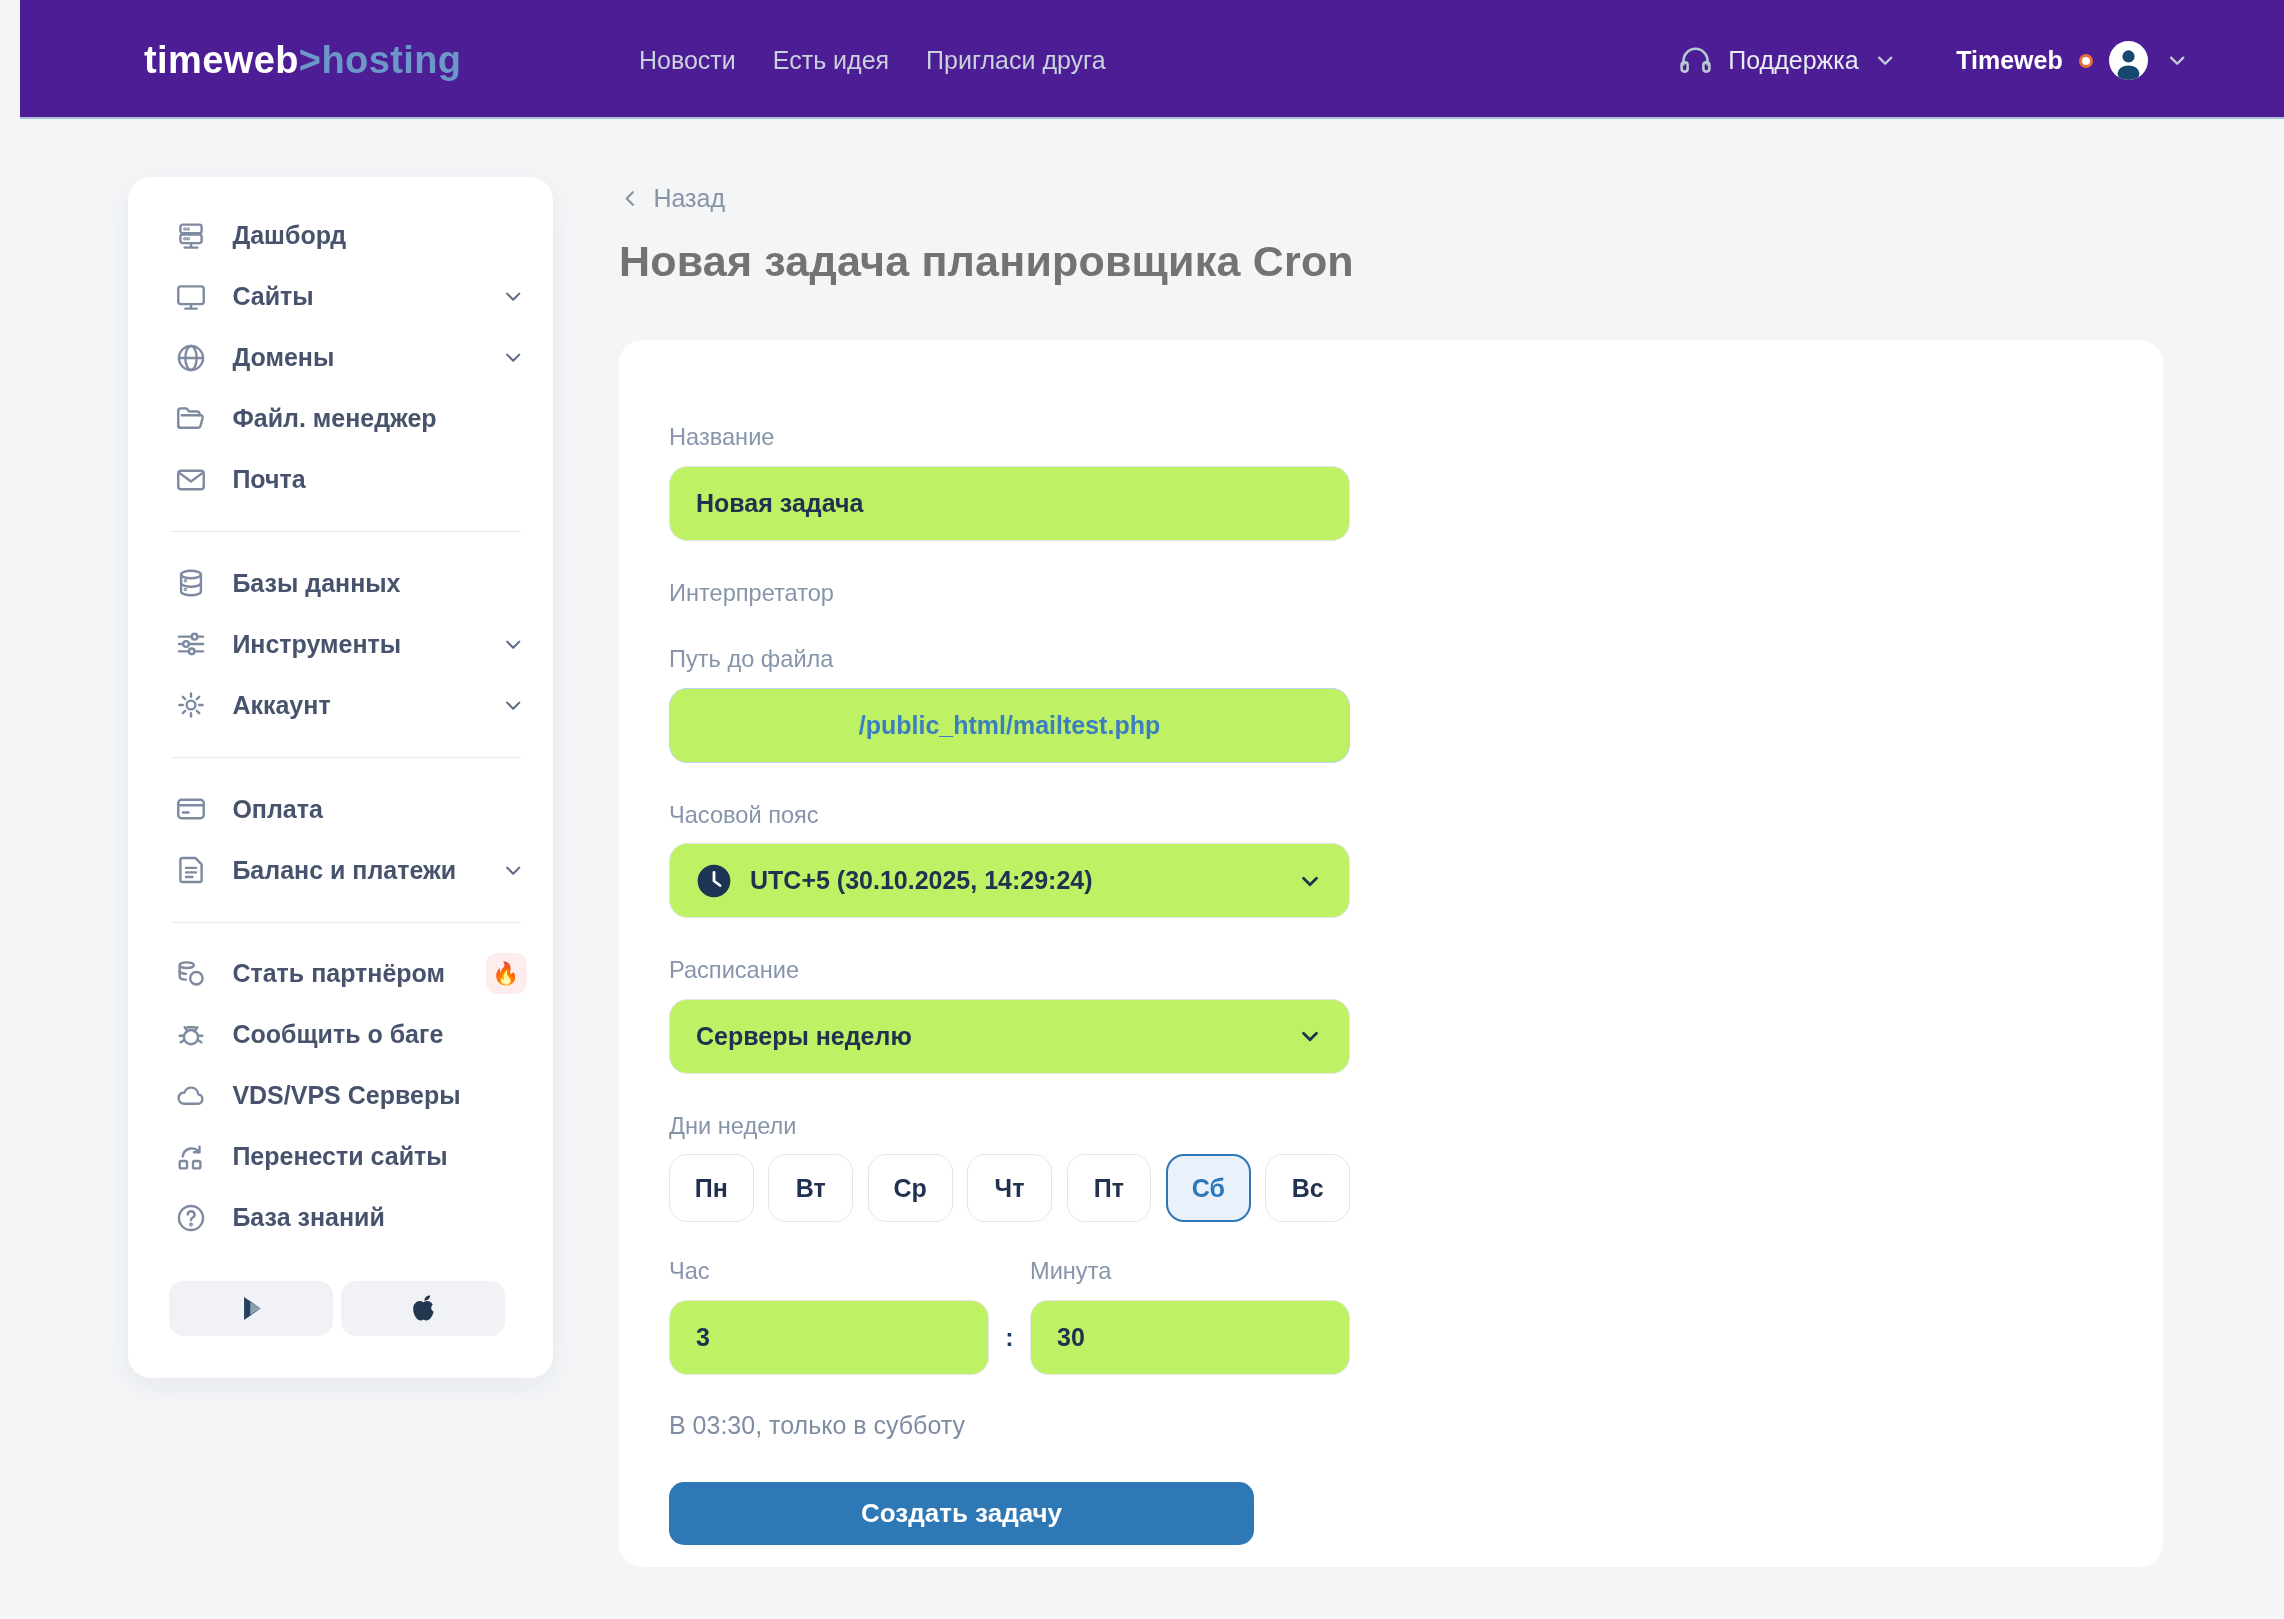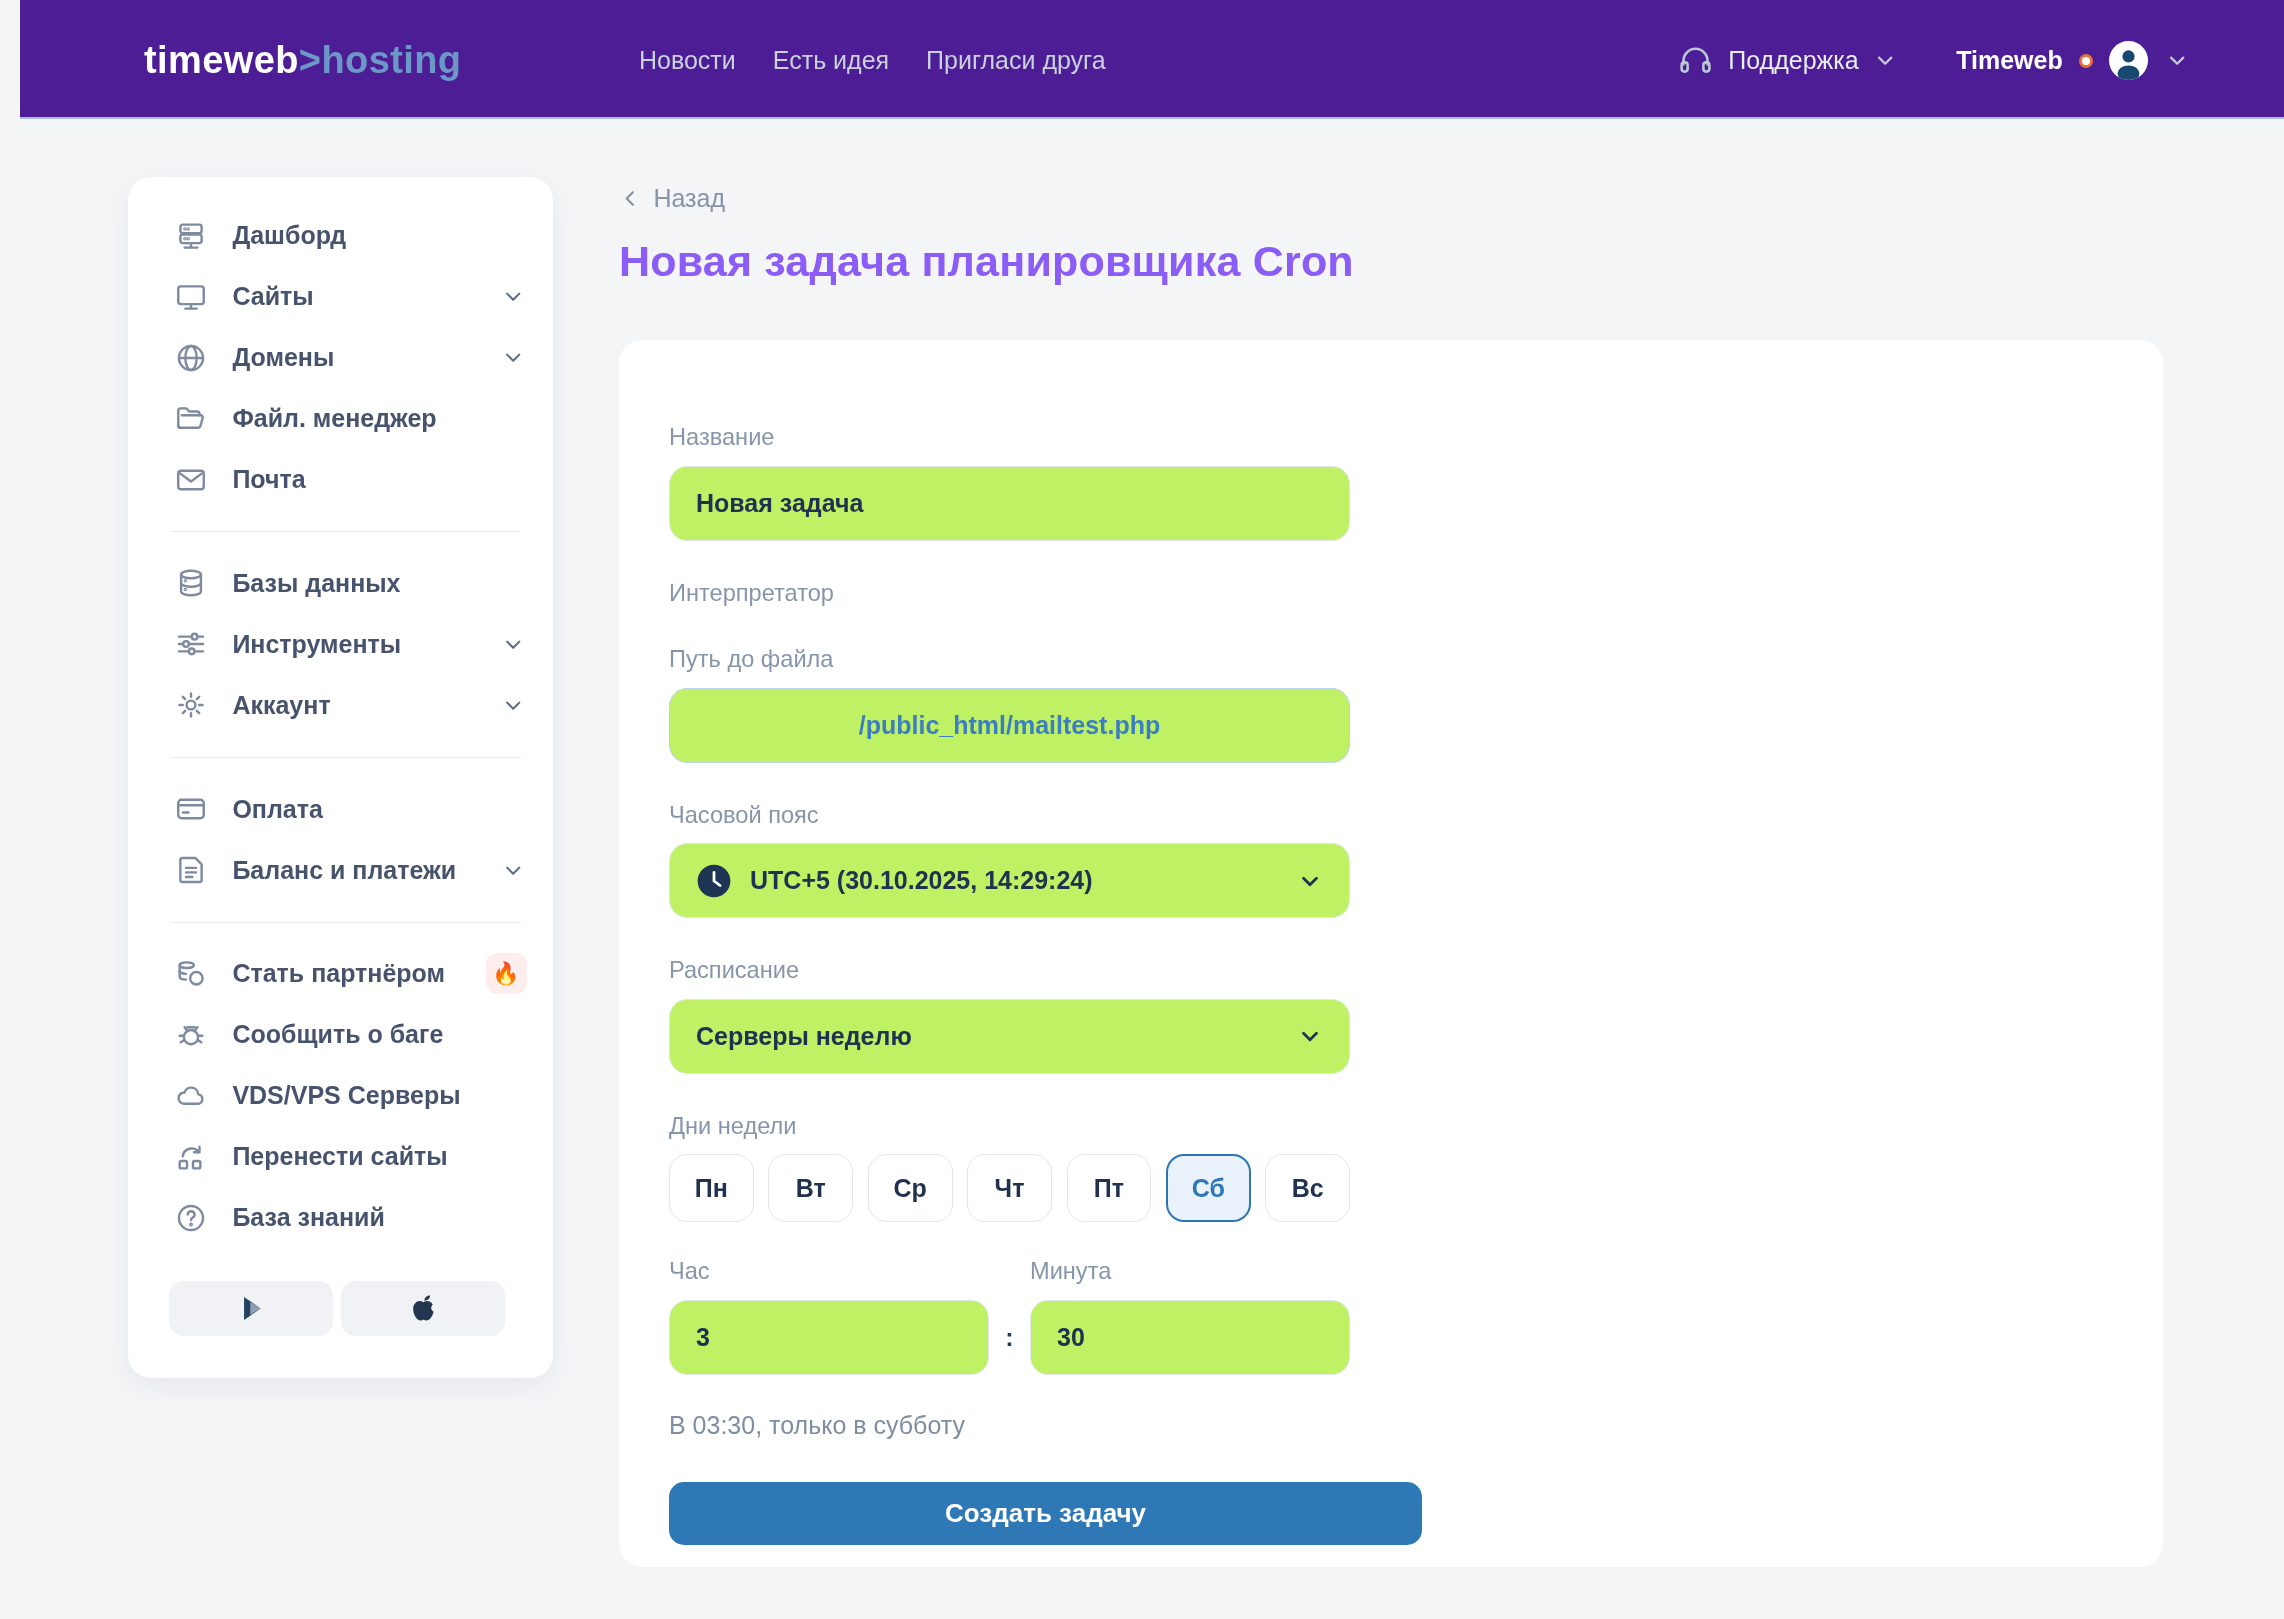--- a/index.html
+++ b/index.html
@@ -57,21 +57,21 @@
     width:164px; height:55px; border-radius:14.6px; background:#f0f2f5; border:none; cursor:pointer;
     display:flex; align-items:center; justify-content:center;
   }
 
   
   .main { position:absolute; left:619px; top:124px; width:1544px; }
   .back {
     margin-top:60px; display:inline-flex; align-items:center; gap:11.4px;
     font-size:25px; color:#8793a7; cursor:pointer;
   }
-  .page-title { margin-top:24.4px; font-size:43px; font-weight:700; color:#8b5cf6; letter-spacing:0.2px; }
+  .page-title { margin-top:24.4px; font-size:43px; font-weight:700; color:#737373; letter-spacing:0.2px; }
   .card {
     margin-top:54px; width:1544px; height:1227px; background:#fff; border-radius:23px;
     padding:52px 0 0 50px;
   }
   .field { margin-bottom:39px; width:681px;margin-top:32px; }
   .flabel { display:block; font-size:23.6px; color:#8695aa; margin-bottom:14.6px; }
   .input, .select {
     width:681px; height:75px; border:1.6px solid #e2e6ec; border-radius:18px; background:#bef264;
     display:flex; align-items:center; padding:4px 26px; font-size:25px; font-weight:600; color:#203250;
   }
@@ -93,21 +93,21 @@
 
   .time-row { display:flex; width:681px; margin-bottom:36px; }
   .time-col { width:320px; }
   .time-col .input { width:320px; }
   .colon {
     width:41px; align-self:flex-end; height:75px; display:flex; align-items:center; justify-content:center;
     font-size:25px; font-weight:700; color:#1e3a5f;
   }
   .summary { font-size:25px; color:#7f8da3; margin-bottom:42px; }
   .submit {
-    width:753px; height:63px; border:none; border-radius:15px; background:#2e78b6; color:#fff;
+    width:585px; height:63px; border:none; border-radius:15px; background:#2e78b6; color:#fff;
     font-family:inherit; font-size:26px; font-weight:700; cursor:pointer;
   }
 </style>
 </head>
 <body>
 
 <header class="topbar">
   <div class="logo">
     <span class="lg-main">timeweb</span>
       <span class="lg-accent">&gt;</span>

